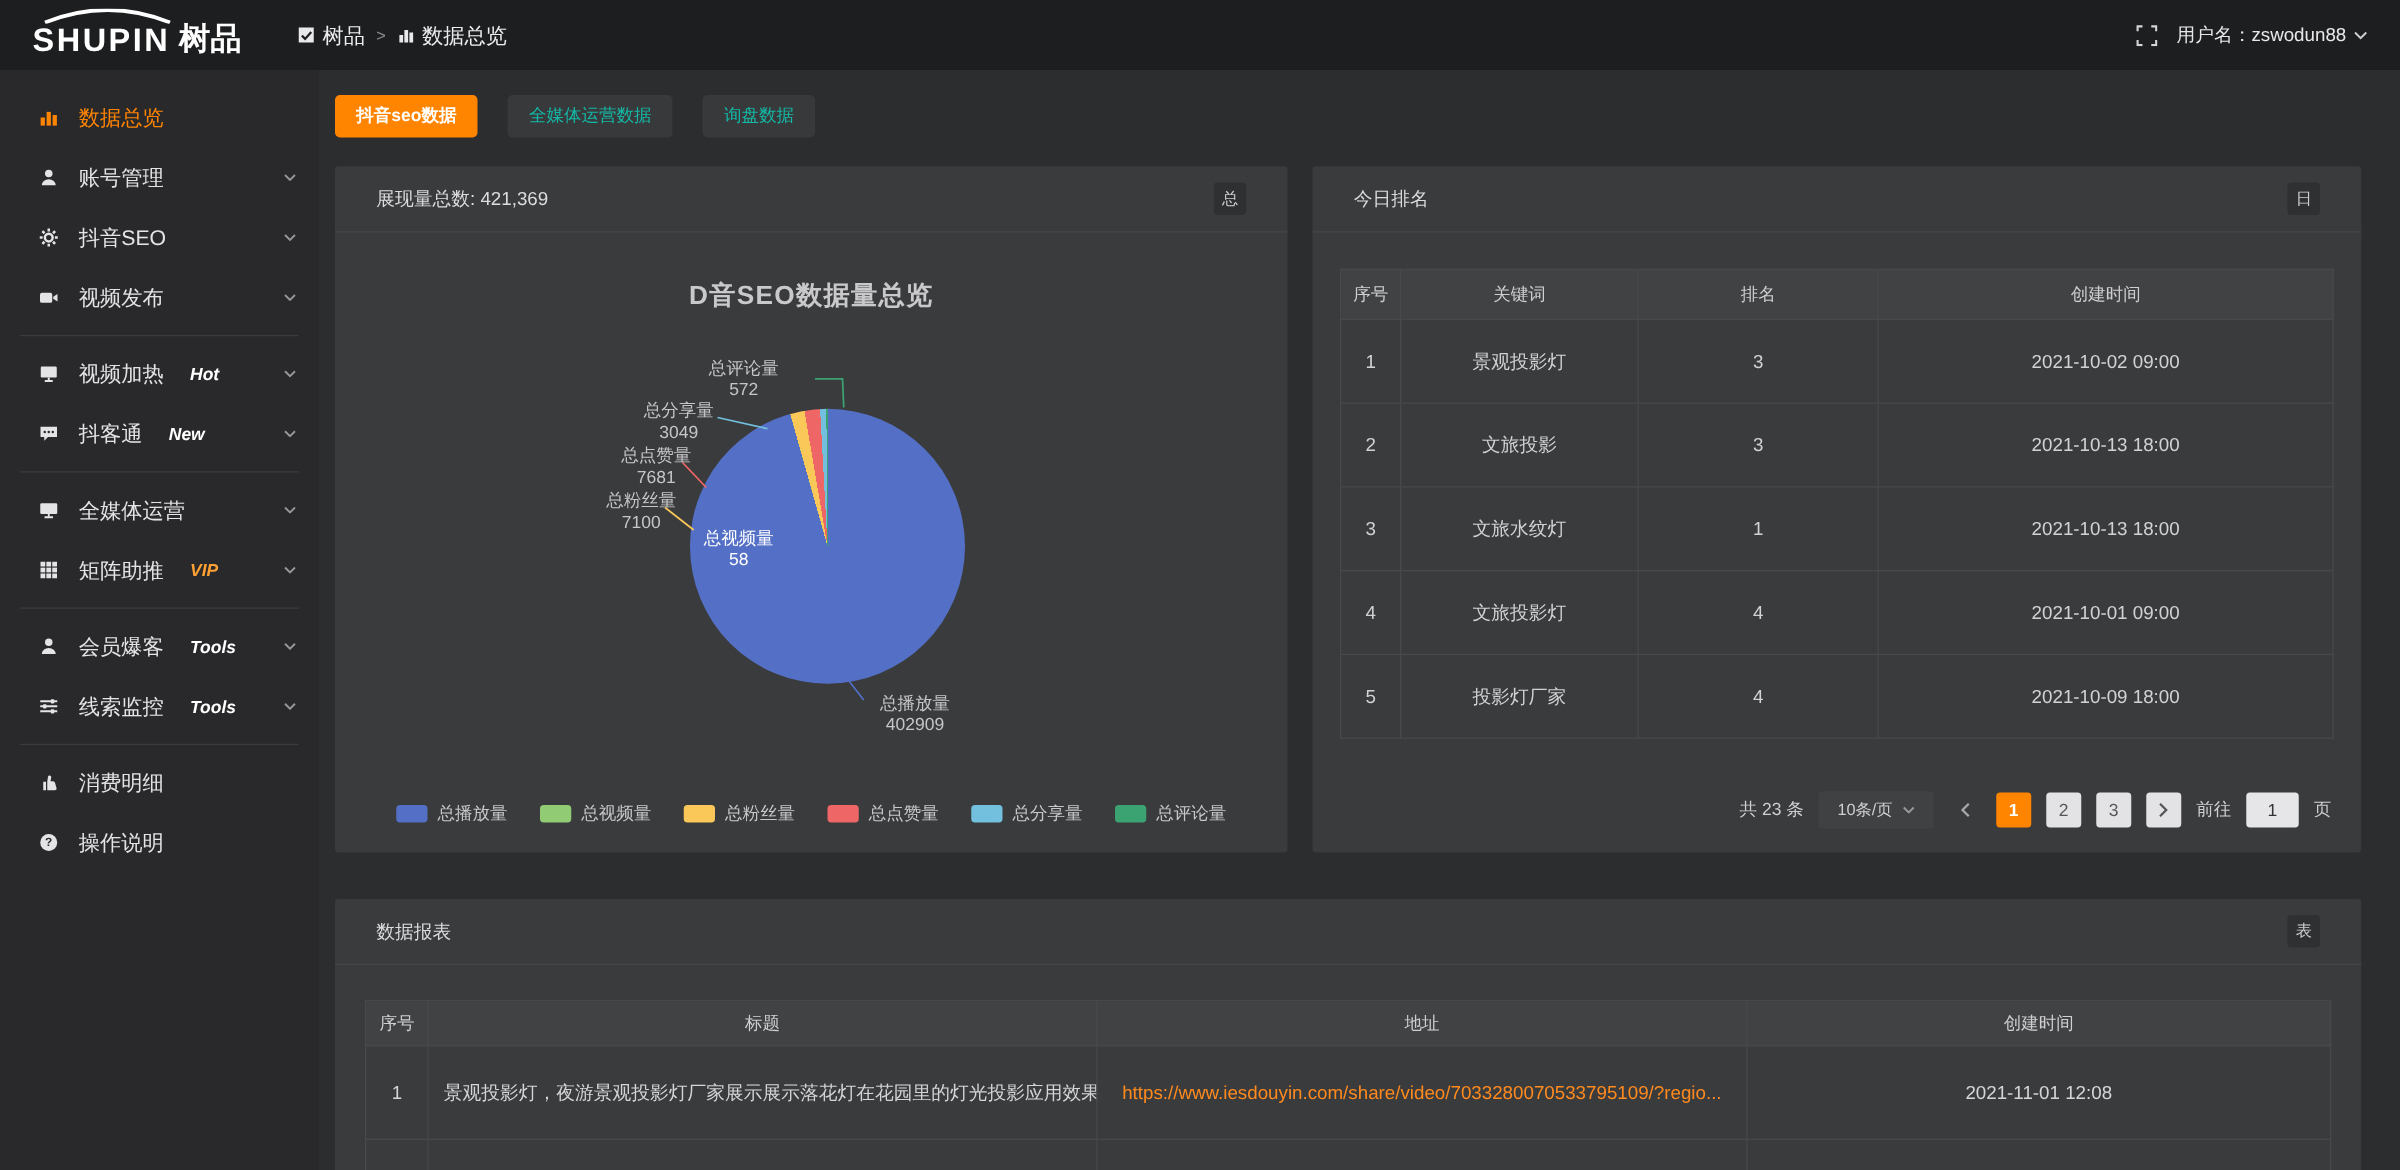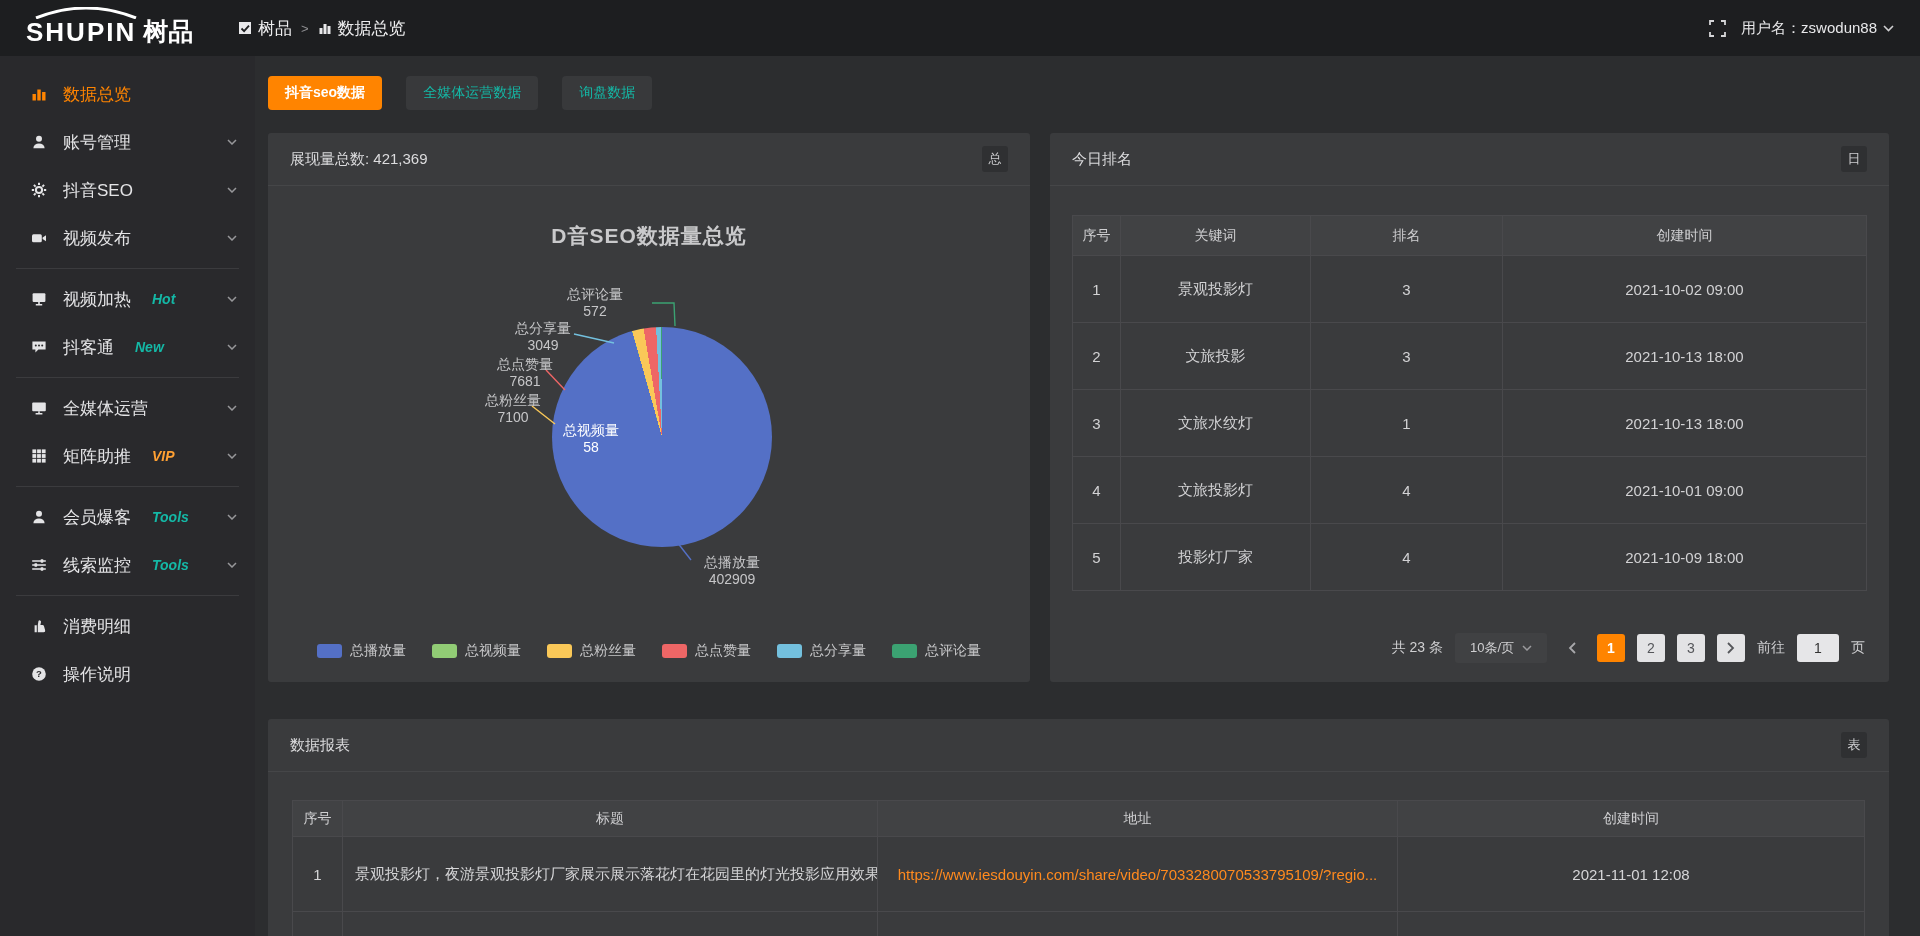--- a/index.html
+++ b/index.html
@@ -21,36 +21,36 @@
 
   
   .shell { flex:1; display:flex; min-height:0; }
   aside { width:255px; background:#29292c; padding-top:14px; flex-shrink:0; }
   .side-item { height:48px; display:flex; align-items:center; gap:15px; padding:0 18px 0 30px;
     color:#e4e4e6; font-size:17px; cursor:pointer; }
   .side-item .icn { width:18px; height:18px; flex-shrink:0; display:flex; }
   .side-item .lbl { white-space:nowrap; }
   .side-item.active { color:#ff8400; }
   .badge { font-size:14px; font-weight:700; font-style:italic; margin-left:6px; }
-  .badge.red { color:#14b8a6; }
+  .badge.red { color:#ffffff; }
   .badge.orange { color:#ffa033; }
   .chev { margin-left:auto; display:flex; }
   .side-divider { height:1px; background:#3b3b3e; margin:6px 16px; }
 
   
   main { flex:1; min-width:0; padding:20px 31px 0 13px; }
   .tabs { display:flex; gap:24px; }
   .tab { height:34px; padding:0 17px; display:flex; align-items:center; background:#38393b;
     color:#14b8a6; font-size:14px; border-radius:4px; cursor:pointer; white-space:nowrap; }
   .tab.active { background:#ff8400; color:#fff; font-weight:700; }
 
   .row1 { display:flex; gap:20px; margin-top:23px; }
   .card { background:#3a3b3d; border-radius:3px; }
   .card-head { height:53px; flex-shrink:0; display:flex; align-items:center; justify-content:space-between;
-    padding:0 22px; border-bottom:1px solid #454648; color:#dcdcde; font-size:15px; }
+    padding:0 33px; border-bottom:1px solid #454648; color:#dcdcde; font-size:15px; }
   .corner-btn { width:26px; height:26px; background:#2f3032; color:#cfcfd1; font-size:13px;
     display:flex; align-items:center; justify-content:center; border-radius:3px; cursor:pointer; }
 
   
   .chart-card { width:762px; height:549px; display:flex; flex-direction:column; }
   .chart-body { position:relative; flex:1; }
   .chart-title { position:absolute; top:36px; left:0; width:100%; text-align:center;
     color:#c9c9cb; font-size:21px; font-weight:700; letter-spacing:1px; }
   .pie { position:absolute; left:284px; top:141px; width:220px; height:220px; border-radius:50%;
     background:#5470c6; }

